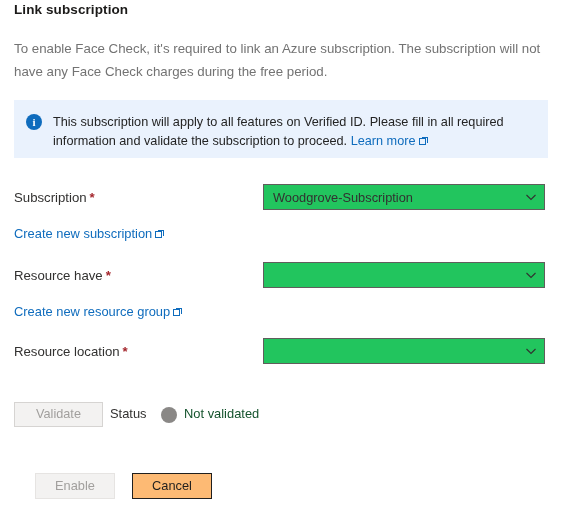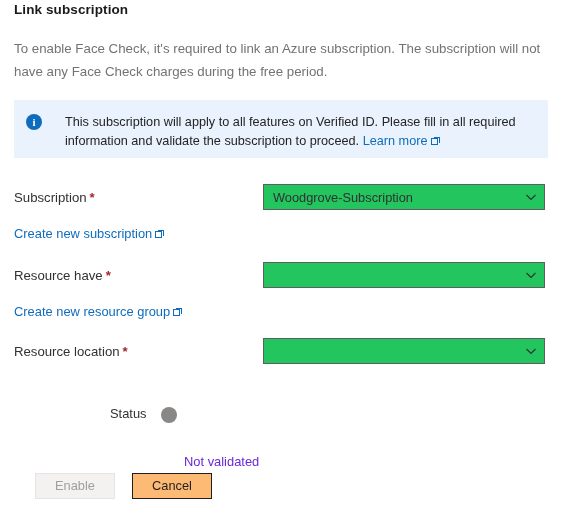--- a/index.html
+++ b/index.html
@@ -68,21 +68,21 @@
     background: #0f6cbd;
     color: #ffffff;
     font-size: 11px;
     font-weight: bold;
     line-height: 16px;
     text-align: center;
     margin-top: 1px;
     font-family: "Liberation Serif", serif;
   }
   .info-text {
-    margin-left: 23px;
+    margin-left: 11px;
     font-size: 12.7px;
     line-height: 19px;
     color: #242424;
     max-width: 470px;
   }
   .inline-link {
     color: #0f6cbd;
     text-decoration: none;
     cursor: pointer;
   }
@@ -199,22 +199,21 @@
     width: 16px;
     height: 16px;
     border-radius: 50%;
     background: #8a8886;
   }
   .status-value {
     position: absolute;
     left: 184px;
     top: 406px;
     font-size: 12.9px;
-    color: #6d28d9;
-    margin-top: 48px;
+    color: #14532d;
   }
 
   
   .btn {
     position: absolute;
     box-sizing: border-box;
     height: 26px;
     width: 80px;
     font-family: "Liberation Sans", sans-serif;
     font-size: 12.8px;
@@ -289,20 +288,21 @@
   </div>
   <div class="combo" style="top:338px">
     <span class="combo-value"></span>
     <span class="combo-chevron">
       <svg width="12" height="12" viewBox="0 0 12 12" aria-hidden="true">
           <path d="M1.5 4 L6 8.5 L10.5 4" fill="none" stroke="#323130" stroke-width="1.1"></path>
         </svg>
     </span>
   </div>
 
+  <button class="validate-btn">Validate</button>
   <div class="status-label">Status</div>
   <div class="status-dot"></div>
   <div class="status-value">Not validated</div>
 
   <button class="btn btn-enable">Enable</button>
   <button class="btn btn-cancel">Cancel</button>
 
 </div>
 
 </body></html>

